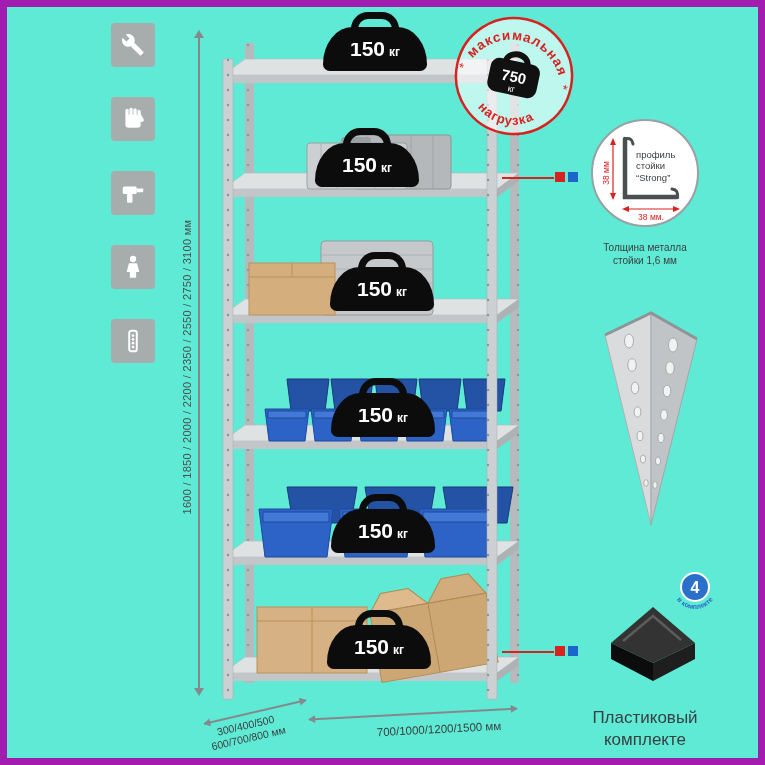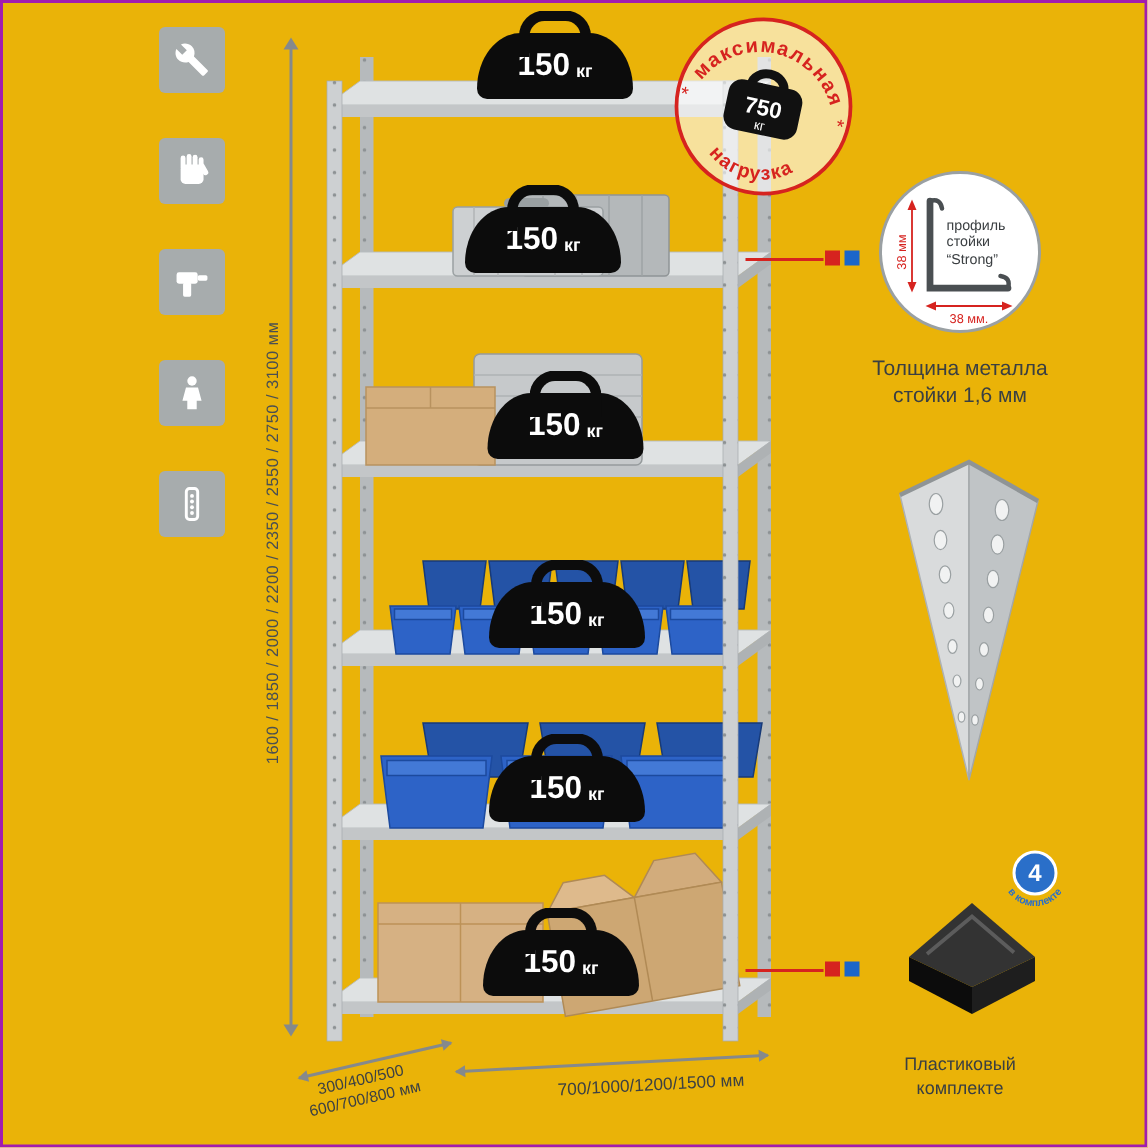--- a/index.html
+++ b/index.html
@@ -1,17 +1,17 @@
 <!DOCTYPE html>
 <html><head>
 <meta charset="utf-8">
 <style>
   html,body{margin:0;padding:0;background:#fff;}
-  .canvas{position:relative;width:765px;height:765px;background:#eab308;overflow:hidden;
-          font-family:"Liberation Sans",sans-serif;border:2px solid #a21caf;box-sizing:border-box;}
+  .canvas{position:relative;width:765px;height:765px;background:#5eead4;overflow:hidden;
+          font-family:"Liberation Sans",sans-serif;border:7px solid #a21caf;box-sizing:border-box;}
 
   
   .tile{position:absolute;left:104px;width:44px;height:44px;background:#a7acad;border-radius:4px;
         display:flex;align-items:center;justify-content:center;}
 
   
   .vline{position:absolute;left:191px;top:30px;width:2px;height:652px;background:#85898c;}
   .arr{position:absolute;width:0;height:0;}
   .arr-t{left:187px;top:23px;border-left:5px solid transparent;border-right:5px solid transparent;border-bottom:8px solid #85898c;}
   .arr-b{left:187px;top:681px;border-left:5px solid transparent;border-right:5px solid transparent;border-top:8px solid #85898c;}
@@ -25,21 +25,21 @@
   .w-handle{position:absolute;top:-15px;left:50%;transform:translateX(-50%);width:34px;height:24px;
             border:7px solid #0c0c0c;border-bottom:none;border-radius:17px 17px 0 0;}
   .w-val{font-size:21px;font-weight:bold;}
   .w-unit{font-size:12px;font-weight:bold;margin-left:4px;position:relative;top:3px;}
 
   .stamp{position:absolute;left:444px;top:6px;transform:rotate(12deg);z-index:8;}
 
   .line-red{position:absolute;height:2px;background:#d6231f;z-index:7;}
   .sq{position:absolute;width:10px;height:10px;z-index:7;}
 
-  .callout-caption{position:absolute;text-align:center;font-size:14px;color:#3a3f42;line-height:1.3;}
+  .callout-caption{position:absolute;text-align:center;font-size:10px;color:#3a3f42;line-height:1.3;}
 
   .dim-line{position:absolute;height:2px;background:#85898c;}
   .dim-line::before{content:"";position:absolute;left:-1px;top:-3px;border-top:4px solid transparent;
                     border-bottom:4px solid transparent;border-right:7px solid #85898c;}
   .dim-line::after{content:"";position:absolute;right:-1px;top:-3px;border-top:4px solid transparent;
                    border-bottom:4px solid transparent;border-left:7px solid #85898c;}
   .depth-label{position:absolute;left:182px;top:712px;width:116px;transform:rotate(-13deg);
                text-align:center;font-size:10.5px;color:#3c4043;line-height:1.2;}
   .width-label{position:absolute;left:330px;top:716px;width:204px;transform:rotate(-3deg);
                text-align:center;font-size:11.5px;color:#3c4043;}
@@ -334,21 +334,21 @@
     <polyline points="28,50 58,25 86,49" stroke="#5c5c5c" stroke-width="2.5" fill="none"></polyline>
   </svg>
   <svg class="abs" style="left:656px;top:548px;z-index:9" width="64" height="64" viewBox="0 0 64 64">
     <defs>
         <path id="badgeArc" d="M10,32 A22,22 0 0 0 54,32"></path>
       </defs>
     <circle cx="32" cy="32" r="14" fill="#2a6fc9" stroke="#fff" stroke-width="2"></circle>
     <text x="32" y="37.5" text-anchor="middle" font-size="16" font-weight="bold" fill="#fff">4</text>
     <text font-size="7" font-weight="bold" fill="#2a6fc9"><textPath href="#badgeArc" startOffset="50%" text-anchor="middle">в комплекте</textPath></text>
   </svg>
-  <div class="callout-caption" style="left:572px;top:700px;width:132px;font-size:12px">
+  <div class="callout-caption" style="left:572px;top:700px;width:132px;font-size:17px">
     <div>Пластиковый</div>
     <div>комплекте</div>
   </div>
 
   <div class="dim-line" style="left:196px;top:704px;width:104px;transform:rotate(-13deg)"></div>
   <div class="depth-label">
     <div>300/400/500</div>
     <div>600/700/800 мм</div>
   </div>
   <div class="dim-line" style="left:302px;top:706px;width:208px;transform:rotate(-3deg)"></div>

